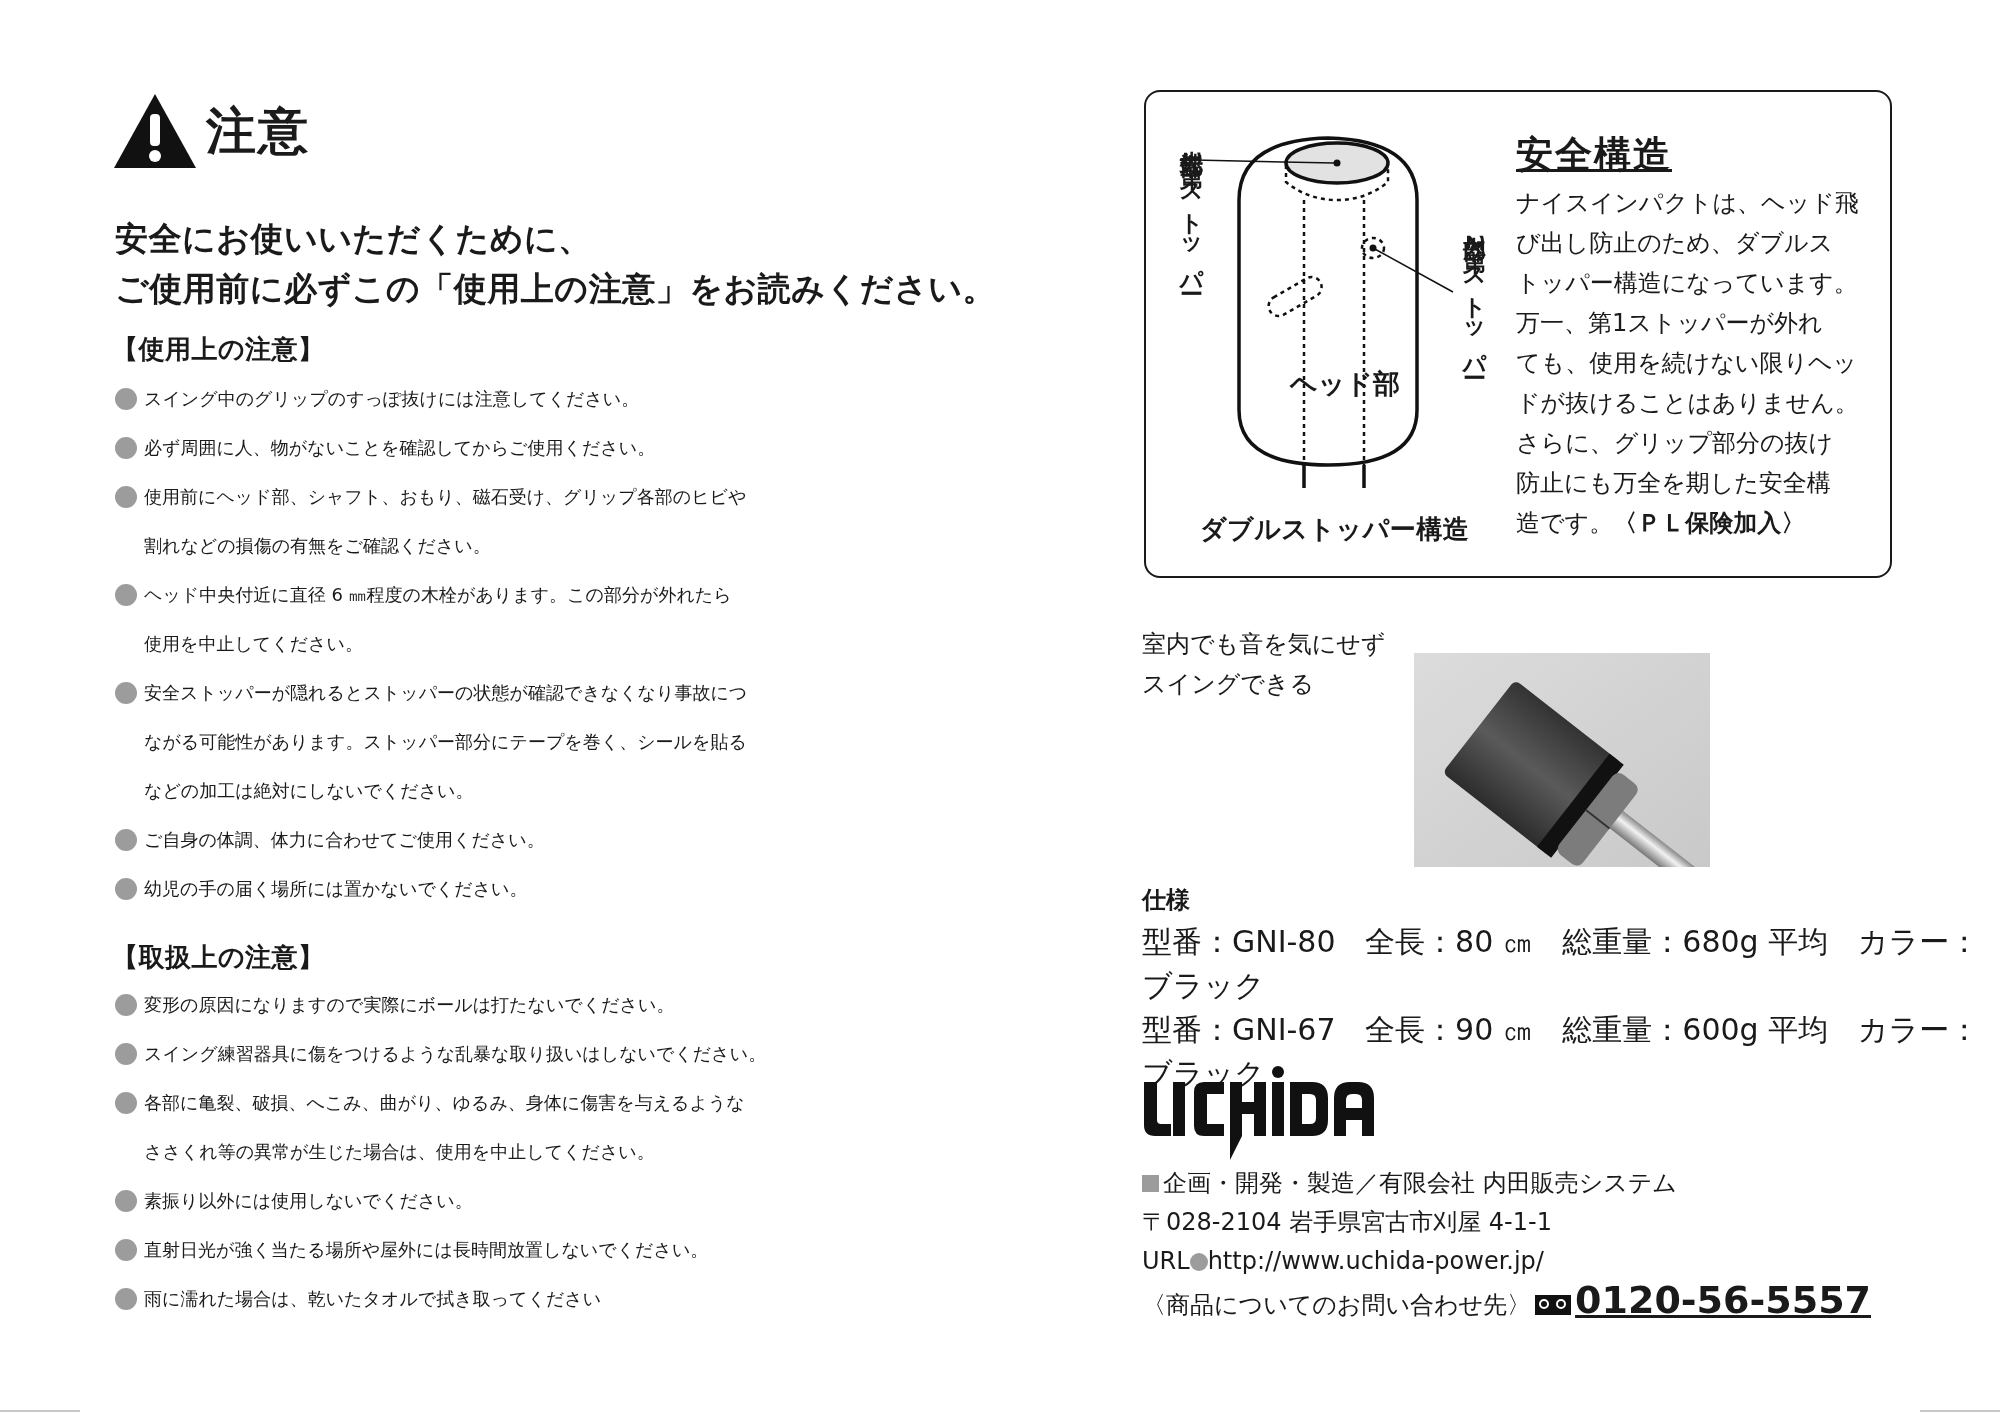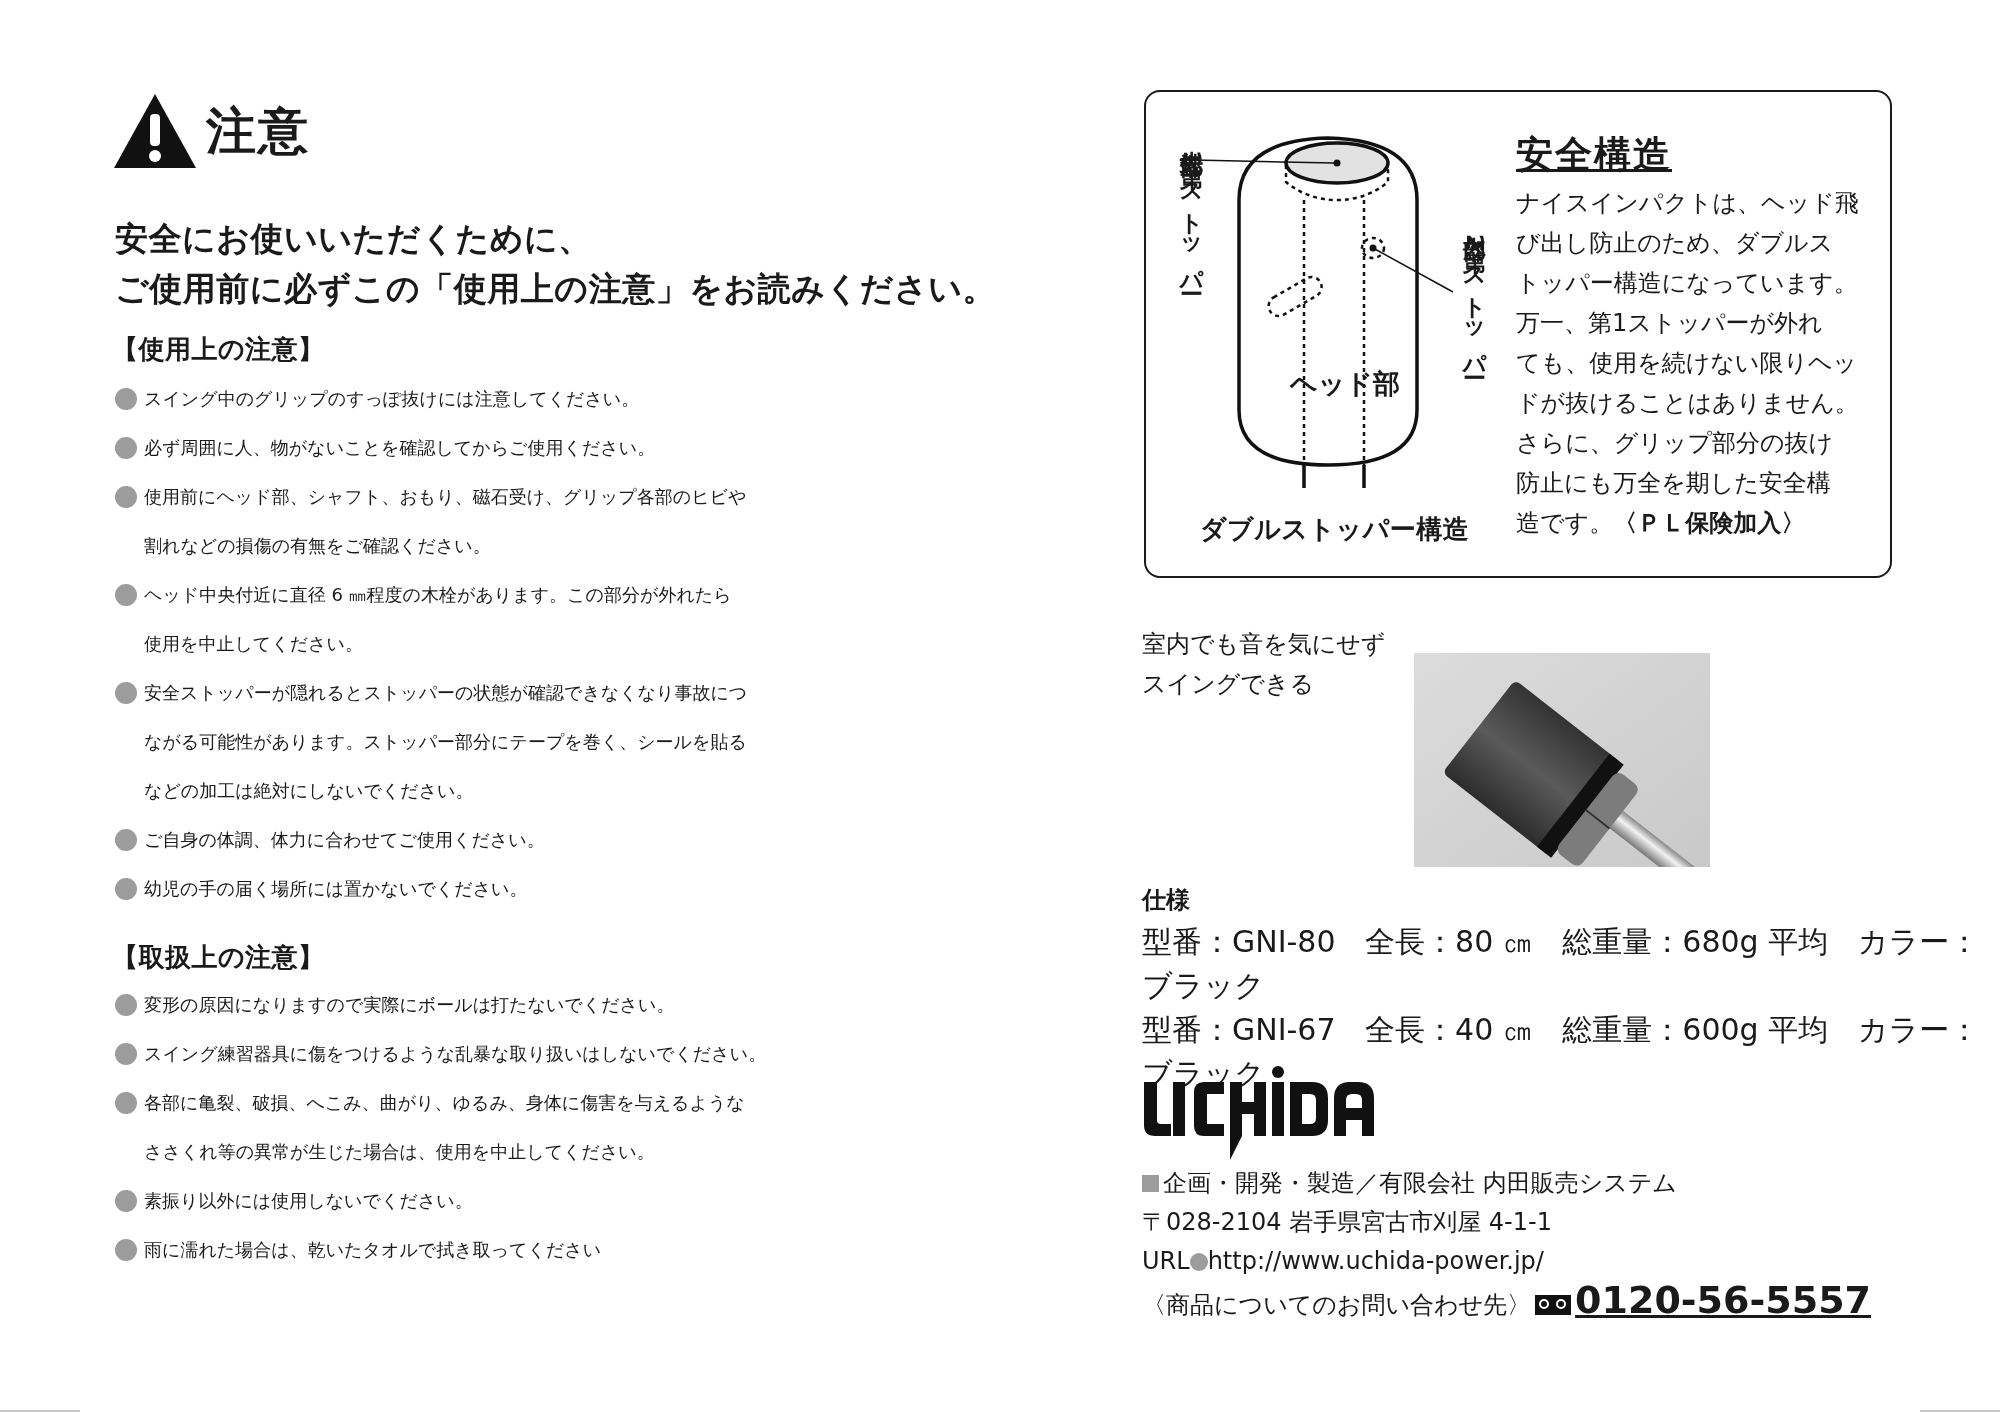--- a/index.html
+++ b/index.html
@@ -92,20 +92,21 @@
   <div class="item"><span class="bullet"></span><span class="txt">幼児の手の届く場所には置かないでください。</span></div>
 </div>
 
 <div id="sec2-head" class="abs sec-head">【取扱上の注意】</div>
 <div id="list2" class="abs list">
   <div class="item"><span class="bullet"></span><span class="txt">変形の原因になりますので実際にボールは打たないでください。</span></div>
   <div class="item"><span class="bullet"></span><span class="txt">スイング練習器具に傷をつけるような乱暴な取り扱いはしないでください。</span></div>
   <div class="item"><span class="bullet"></span><span class="txt">各部に亀裂、破損、へこみ、曲がり、ゆるみ、身体に傷害を与えるような
 ささくれ等の異常が生じた場合は、使用を中止してください。</span></div>
   <div class="item"><span class="bullet"></span><span class="txt">素振り以外には使用しないでください。</span></div>
+  <div class="item"><span class="bullet"></span><span class="txt">直射日光が強く当たる場所や屋外には長時間放置しないでください。</span></div>
   <div class="item"><span class="bullet"></span><span class="txt">雨に濡れた場合は、乾いたタオルで拭き取ってください</span></div>
 </div>
 
 <div id="safety-box" class="abs"></div>
 
 <svg id="diagram" class="abs" width="320" height="380" viewBox="0 0 320 380">
 
   <path d="M71 380 M71 80 Q71 20 160 18 Q249 20 249 80 L249 290 Q249 345 160 345 Q71 345 71 290 Z" fill="#fff" stroke="#111" stroke-width="3.5"></path>
 
   <ellipse cx="169" cy="43" rx="51" ry="20" fill="#e2e2e2" stroke="#111" stroke-width="3.5"></ellipse>
@@ -185,21 +186,21 @@
 <div id="spec-head" class="abs">仕様</div>
 <div id="spec-rows" class="abs">
   <div class="spec-row">
     <span>型番：GNI-80</span>
     <span>全長：80 ㎝</span>
     <span>総重量：680g 平均</span>
     <span>カラー：ブラック</span>
   </div>
   <div class="spec-row">
     <span>型番：GNI-67</span>
-    <span>全長：40 ㎝</span>
+    <span>全長：90 ㎝</span>
     <span>総重量：600g 平均</span>
     <span>カラー：ブラック</span>
   </div>
 </div>
 
 <svg id="logo" class="abs" width="240" height="100" viewBox="0 0 240 100">
 
   <path d="M4 20 h13 v38 q0 4 4 4 h10 v12 h-16 q-11 0 -11 -11 z" fill="#111"></path>
   <path d="M33 20 h12 v54 h-12 z" fill="#111"></path>
 

